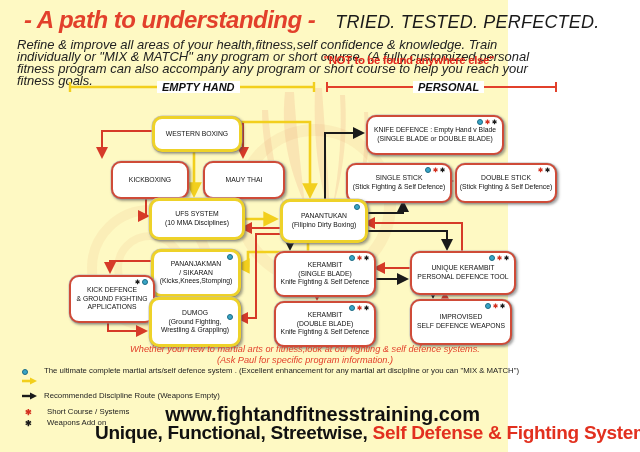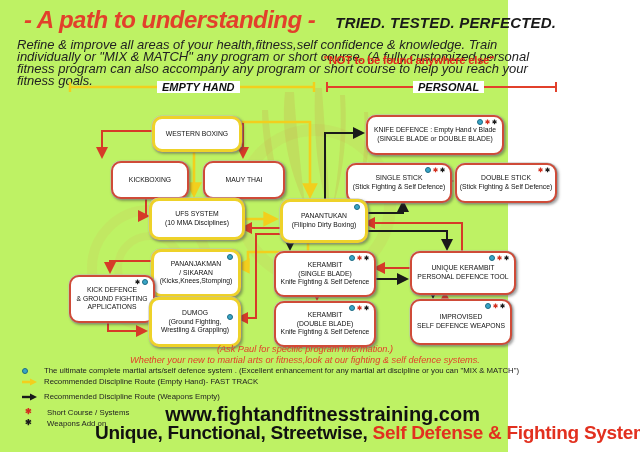--- a/index.html
+++ b/index.html
@@ -1,23 +1,23 @@
 <!DOCTYPE html>
 <html><head>
 <meta charset="utf-8">
 <style>
   html,body{margin:0;padding:0;}
   body{width:640px;height:452px;background:#ffffff;position:relative;overflow:hidden;
        font-family:"Liberation Sans",sans-serif;-webkit-font-smoothing:antialiased;}
-  #poster{position:absolute;inset:0;width:508px;height:452px;background:#bef264;}
+  #poster{position:absolute;inset:0;width:508px;height:452px;background:#fef9c3;}
 
   
   .hdr-row{position:absolute;left:24px;top:6px;display:flex;align-items:baseline;gap:20px;white-space:nowrap;}
   .main-title{color:#e2402b;font-size:24px;font-weight:bold;font-style:italic;letter-spacing:-0.5px;}
-  .tagline{color:#1a1a1a;font-size:15px;font-weight:bold;font-style:italic;letter-spacing:0.2px;}
+  .tagline{color:#1a1a1a;font-size:18px;font-weight:normal;font-style:italic;letter-spacing:0.2px;}
   .subtext{position:absolute;left:17px;top:39px;width:530px;font-size:13px;font-style:italic;
            color:#222;line-height:12px;}
   .not-found{position:absolute;right:14px;top:54px;color:#e2261c;font-size:11.5px;font-weight:bold;
              letter-spacing:-0.4px;}
 
   
   .sec-label{position:absolute;top:81px;font-size:11px;font-weight:bold;font-style:italic;color:#111;
              background:#fff;padding:0 5px;}
   #empty-hand-label{left:157px;}
   #weapons-label{left:413px;}
@@ -36,21 +36,21 @@
   .dot{display:inline-block;width:6px;height:6px;border-radius:50%;
        background:#38a5c6;border:1px solid #1c6b85;box-sizing:border-box;}
   .mk{font-size:6px;line-height:6px;font-weight:bold;}
   .mk.r{color:#d32f1e;}
   .mk.b{color:#1a1a1a;}
 
   
   .callout{position:absolute;left:0;top:344px;width:610px;text-align:center;color:#e2402b;
            font-size:9.2px;font-style:italic;line-height:11px;}
   .legend{position:absolute;left:22px;top:366px;}
-  .lg-row{display:flex;align-items:center;gap:6px;margin-bottom:2.2px;}
+  .lg-row{display:flex;align-items:flex-end;gap:6px;margin-bottom:2.2px;}
   .lg-row .txt{font-size:7.8px;color:#222;white-space:nowrap;}
   .lg-ico{width:16px;display:flex;justify-content:flex-start;align-items:center;}
   .lg-gap{height:4px;}
 
   
   .website{position:absolute;right:28px;top:403px;font-size:20px;font-weight:bold;color:#111;}
   .big-title{position:absolute;left:95px;right:8px;top:422px;text-align:center;font-size:19px;
              font-weight:bold;letter-spacing:-0.3px;white-space:nowrap;}
   .big-title .blk{color:#111;}
   .big-title .red{color:#e2301f;}
@@ -260,39 +260,38 @@
     <span class="icons">
         <span class="dot"></span>
         <span class="mk r">✱</span>
         <span class="mk b">✱</span>
       </span>
     <div class="l">IMPROVISED</div>
     <div class="l">SELF DEFENCE WEAPONS</div>
   </div>
 
   <div class="callout">
+    <div>Whether your new to martial arts or fitness,look at our fighting &amp; self defence systems.</div>
     <div>(Ask Paul for specific program information.)</div>
-    <div>Whether your new to martial arts or fitness,look at our fighting &amp; self defence systems.</div>
   </div>
 
   <div class="legend">
     <div class="lg-row">
       <span class="lg-ico">
           <span class="dot"></span>
         </span>
       <span class="txt">The ultimate complete martial arts/self defence system . (Excellent enhancement for any martial art discipline or you can "MIX &amp; MATCH")</span>
     </div>
     <div class="lg-row">
       <span class="lg-ico">
           <svg width="16" height="8">
             <line x1="0" y1="4" x2="9" y2="4" stroke="#f2cf1d" stroke-width="2.6"></line>
             <path d="M8,0.5 L15,4 L8,7.5 Z" fill="#f2cf1d"></path>
           </svg>
         </span>
-      <span class="txt">Recommended Discipline Route (Empty Hand)- FAST TRACK</span>
     </div>
     <div class="lg-gap"></div>
     <div class="lg-row">
       <span class="lg-ico">
           <svg width="16" height="8">
             <line x1="0" y1="4" x2="9" y2="4" stroke="#1a1a1a" stroke-width="2.4"></line>
             <path d="M8,0.5 L15,4 L8,7.5 Z" fill="#1a1a1a"></path>
           </svg>
         </span>
       <span class="txt">Recommended Discipline Route (Weapons Empty)</span>

